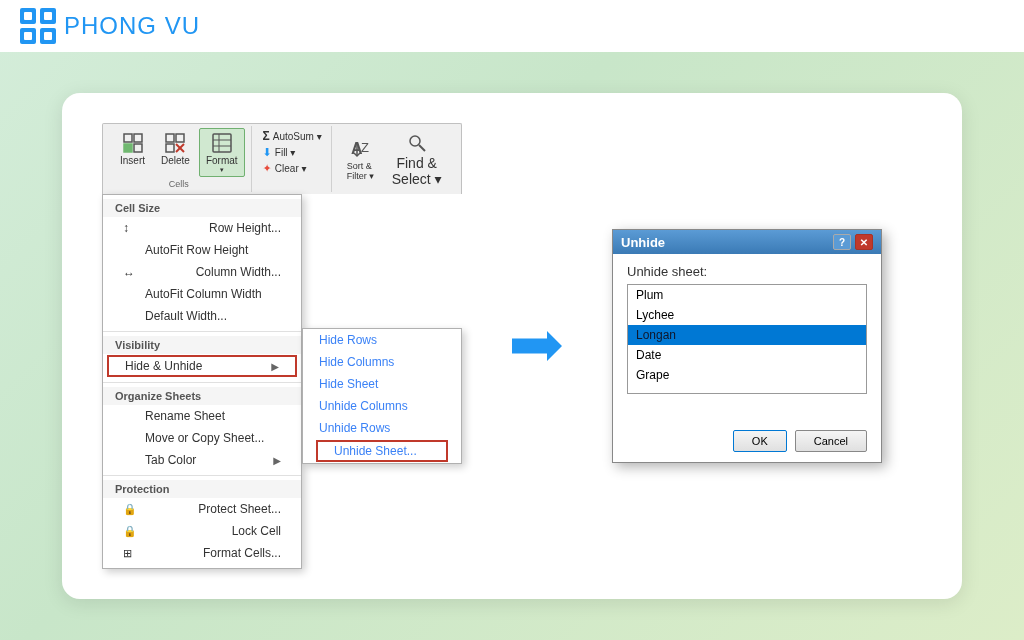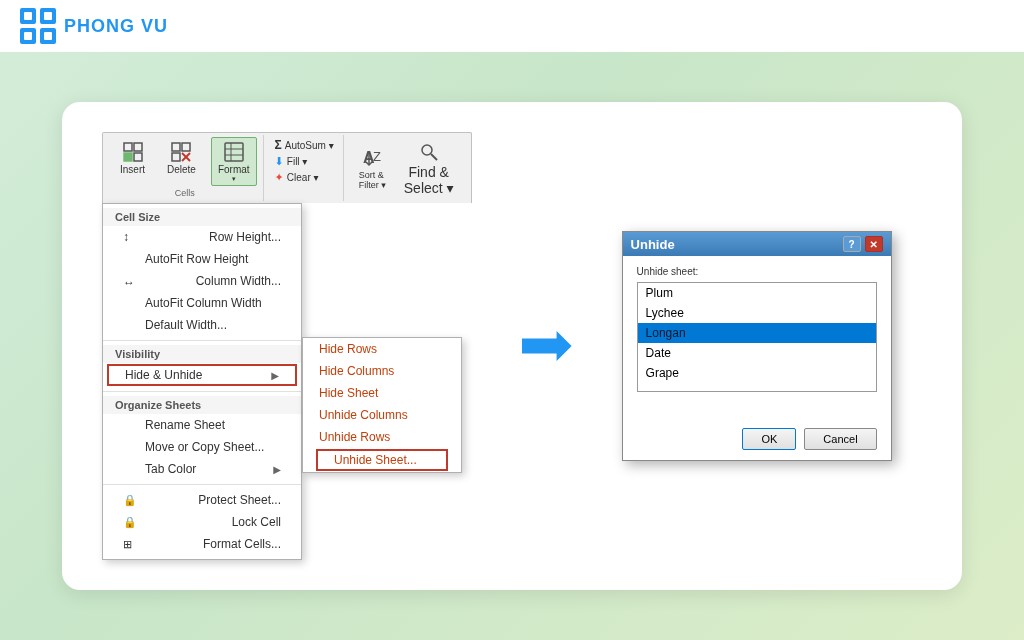--- a/index.html
+++ b/index.html
@@ -23,22 +23,22 @@
     .logo-container {
       display: flex;
       align-items: center;
       gap: 8px;
     }
     .logo-icon {
       width: 36px;
       height: 36px;
     }
     .logo-text {
-      font-size: 18px;
-      font-weight: 700;
+      font-size: 24px;
+      font-weight: 400;
       color: #2196F3;
       letter-spacing: 1px;
     }
 
     
     .main-content {
       display: flex;
       justify-content: center;
       align-items: center;
       height: calc(640px - 52px);
@@ -169,21 +169,21 @@
       padding: 2px 16px;
     }
     .submenu-arrow { font-size: 10px; color: #666; }
 
     .submenu {
       background: white;
       border: 1px solid #b0b0b0;
       box-shadow: 3px 3px 8px rgba(0,0,0,0.2);
       min-width: 160px;
       font-size: 12px;
-      color: #c2410c;
+      color: #3b82f6;
       margin-left: 0;
     }
 
     .submenu-item {
       padding: 4px 16px;
       cursor: pointer;
     }
     .submenu-item.highlighted {
       background: white;
       border: 2px solid #c0392b;
@@ -235,21 +235,21 @@
       font-size: 10px;
       font-weight: bold;
     }
     .dialog-title-btn.help { background: #5b9bd5; color: white; }
     .dialog-title-btn.close { background: #c0392b; color: white; border-color: #a93226; }
 
     .dialog-body {
       padding: 10px 14px;
     }
     .dialog-label {
-      font-size: 10px;
+      font-size: 13px;
       margin-bottom: 5px;
       color: #333;
     }
     .dialog-listbox {
       border: 1px solid #999;
       height: 110px;
       overflow-y: auto;
       margin-bottom: 12px;
       background: white;
     }
@@ -295,21 +295,21 @@
 </div>
 
 <div class="main-content">
   <div class="card">
 
     <div class="ribbon-area">
 
       <div class="ribbon-toolbar">
 
         <div class="ribbon-group">
-          <div style="display:flex;gap:8px;">
+          <div style="display:flex;gap:2px;">
             <div class="ribbon-btn">
               <div class="ribbon-icon">
                 <svg width="22" height="22" viewBox="0 0 22 22">
                     <rect x="2" y="2" width="8" height="8" fill="none" stroke="#555" stroke-width="1.5"></rect>
                     <rect x="12" y="2" width="8" height="8" fill="none" stroke="#555" stroke-width="1.5"></rect>
                     <rect x="2" y="12" width="8" height="8" fill="#70b870" stroke="#70b870" stroke-width="1.5"></rect>
                     <rect x="12" y="12" width="8" height="8" fill="none" stroke="#555" stroke-width="1.5"></rect>
                   </svg>
               </div>
               <span>Insert</span>
@@ -426,20 +426,21 @@
             <div class="menu-item">
               <span style="padding-left:22px;">Move or Copy Sheet...</span>
             </div>
             <div class="menu-item">
               <span style="padding-left:22px;">Tab Color</span>
               <span class="submenu-arrow">▶</span>
             </div>
           </div>
 
           <div class="menu-section">
+            <div class="menu-section-label">Protection</div>
             <div class="menu-item">
               <span style="margin-right:6px;font-size:11px;">🔒</span>
               <span>Protect Sheet...</span>
             </div>
             <div class="menu-item">
               <span style="margin-right:6px;font-size:11px;">🔒</span>
               <span>Lock Cell</span>
             </div>
             <div class="menu-item">
               <span style="margin-right:6px;font-size:11px;">⊞</span>

